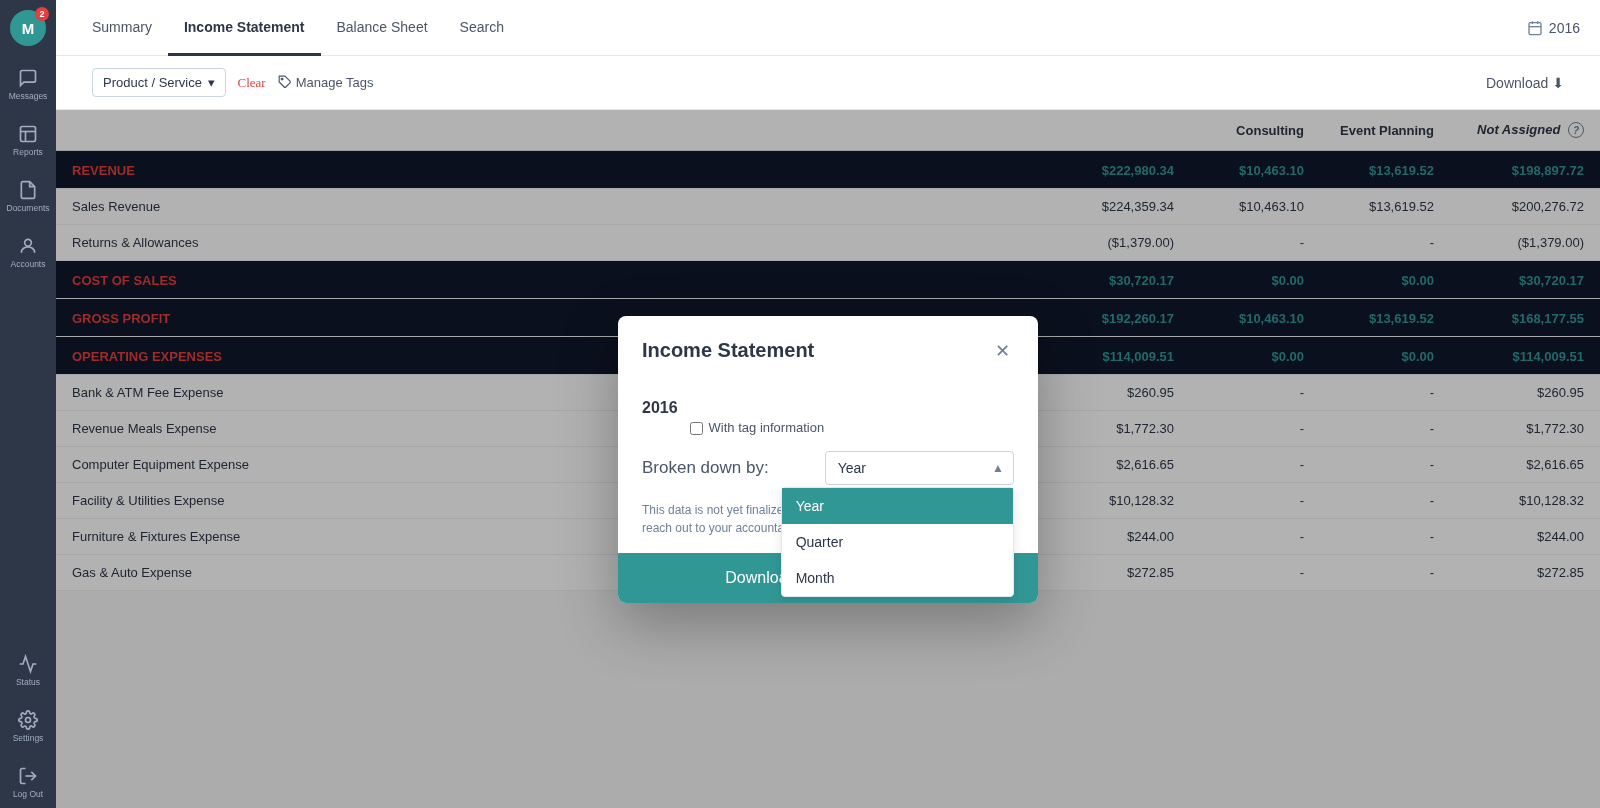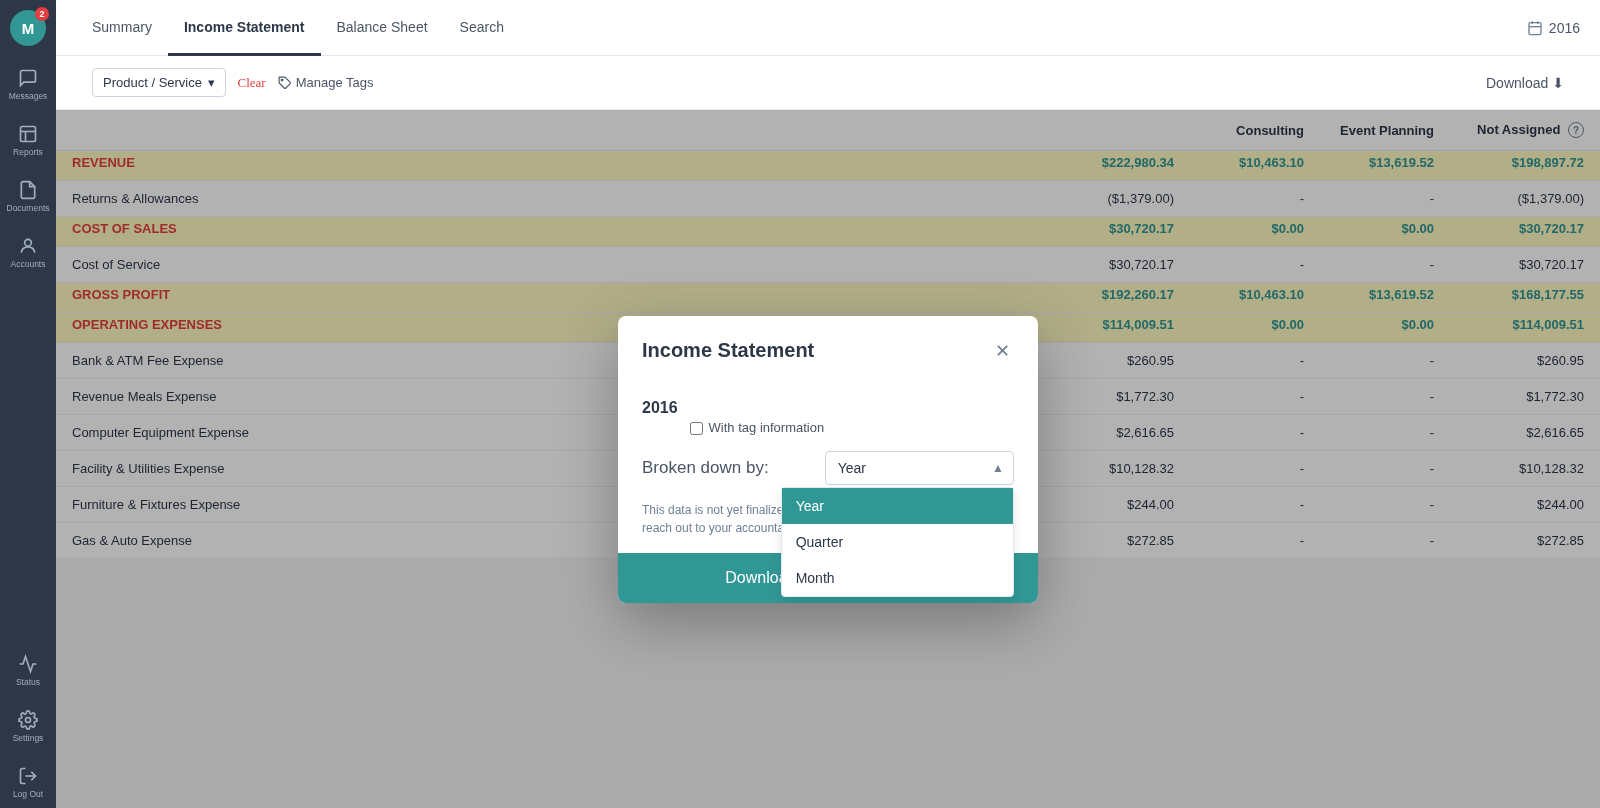--- a/index.html
+++ b/index.html
@@ -94,21 +94,21 @@
     .filter-dropdown {
       display: flex; align-items: center; gap: 6px;
       border: 1px solid #cbd5e0; border-radius: 4px;
       padding: 6px 10px; font-size: 13px; color: #2d3748;
       background: white; cursor: pointer;
     }
     .filter-clear {
       color: #e53e3e; font-size: 13px; cursor: pointer; font-weight: 500; font-family: Liberation Serif, serif;
     }
     .manage-tags {
-      display: flex; align-items: center; gap: 4px;
+      display: flex; align-items: flex-start; gap: 4px;
       color: #4a5568; font-size: 13px; cursor: pointer;
     }
     .filter-bar-right {
       margin-left: auto;
     }
     .download-btn {
       display: flex; align-items: center; gap: 4px;
       font-size: 14px; color: #4a5568; cursor: pointer;
     }
 
@@ -140,28 +140,28 @@
     .report-table td {
       padding: 10px 16px;
       text-align: right;
       border-bottom: 1px solid #f0f0f0;
       color: #2d3748;
     }
     .report-table td:first-child { text-align: left; }
     .section-header td {
       font-weight: 700;
       color: #e53e3e !important;
-      padding-top: 4px;
+      padding-top: 12px;
       font-size: 13px;
-      background: #fef9c3;
+      background: #0f172a;
     }
     .teal-val { color: #319795 !important; }
     .col-consulting { width: 130px; }
     .col-event { width: 130px; }
-    .col-not-assigned { width: 150px; }
+    .col-not-assigned { width: 150px; font-style: italic; }
     .col-total { width: 130px; }
 
     
     .overlay {
       position: absolute; top: 0; left: 0; right: 0; bottom: 0;
       background: rgba(0,0,0,0.3);
       display: flex; align-items: center; justify-content: center;
       z-index: 100;
     }
 
@@ -395,40 +395,40 @@
       <tbody>
 
         <tr class="section-header">
           <td>REVENUE</td>
           <td><span class="teal-val">$222,980.34</span></td>
           <td><span class="teal-val">$10,463.10</span></td>
           <td><span class="teal-val">$13,619.52</span></td>
           <td><span class="teal-val">$198,897.72</span></td>
         </tr>
         <tr class="table-row">
+          <td>Sales Revenue</td>
+          <td>$224,359.34</td>
+          <td>$10,463.10</td>
+          <td>$13,619.52</td>
+          <td>$200,276.72</td>
+        </tr>
+        <tr class="table-row">
           <td>Returns &amp; Allowances</td>
           <td>($1,379.00)</td>
           <td>-</td>
           <td>-</td>
           <td>($1,379.00)</td>
         </tr>
 
         <tr class="section-header">
           <td>COST OF SALES</td>
           <td><span class="teal-val">$30,720.17</span></td>
           <td><span class="teal-val">$0.00</span></td>
           <td><span class="teal-val">$0.00</span></td>
           <td><span class="teal-val">$30,720.17</span></td>
-        </tr>
-        <tr class="table-row">
-          <td>Cost of Service</td>
-          <td>$30,720.17</td>
-          <td>-</td>
-          <td>-</td>
-          <td>$30,720.17</td>
         </tr>
 
         <tr class="section-header">
           <td>GROSS PROFIT</td>
           <td><span class="teal-val">$192,260.17</span></td>
           <td><span class="teal-val">$10,463.10</span></td>
           <td><span class="teal-val">$13,619.52</span></td>
           <td><span class="teal-val">$168,177.55</span></td>
         </tr>
 

